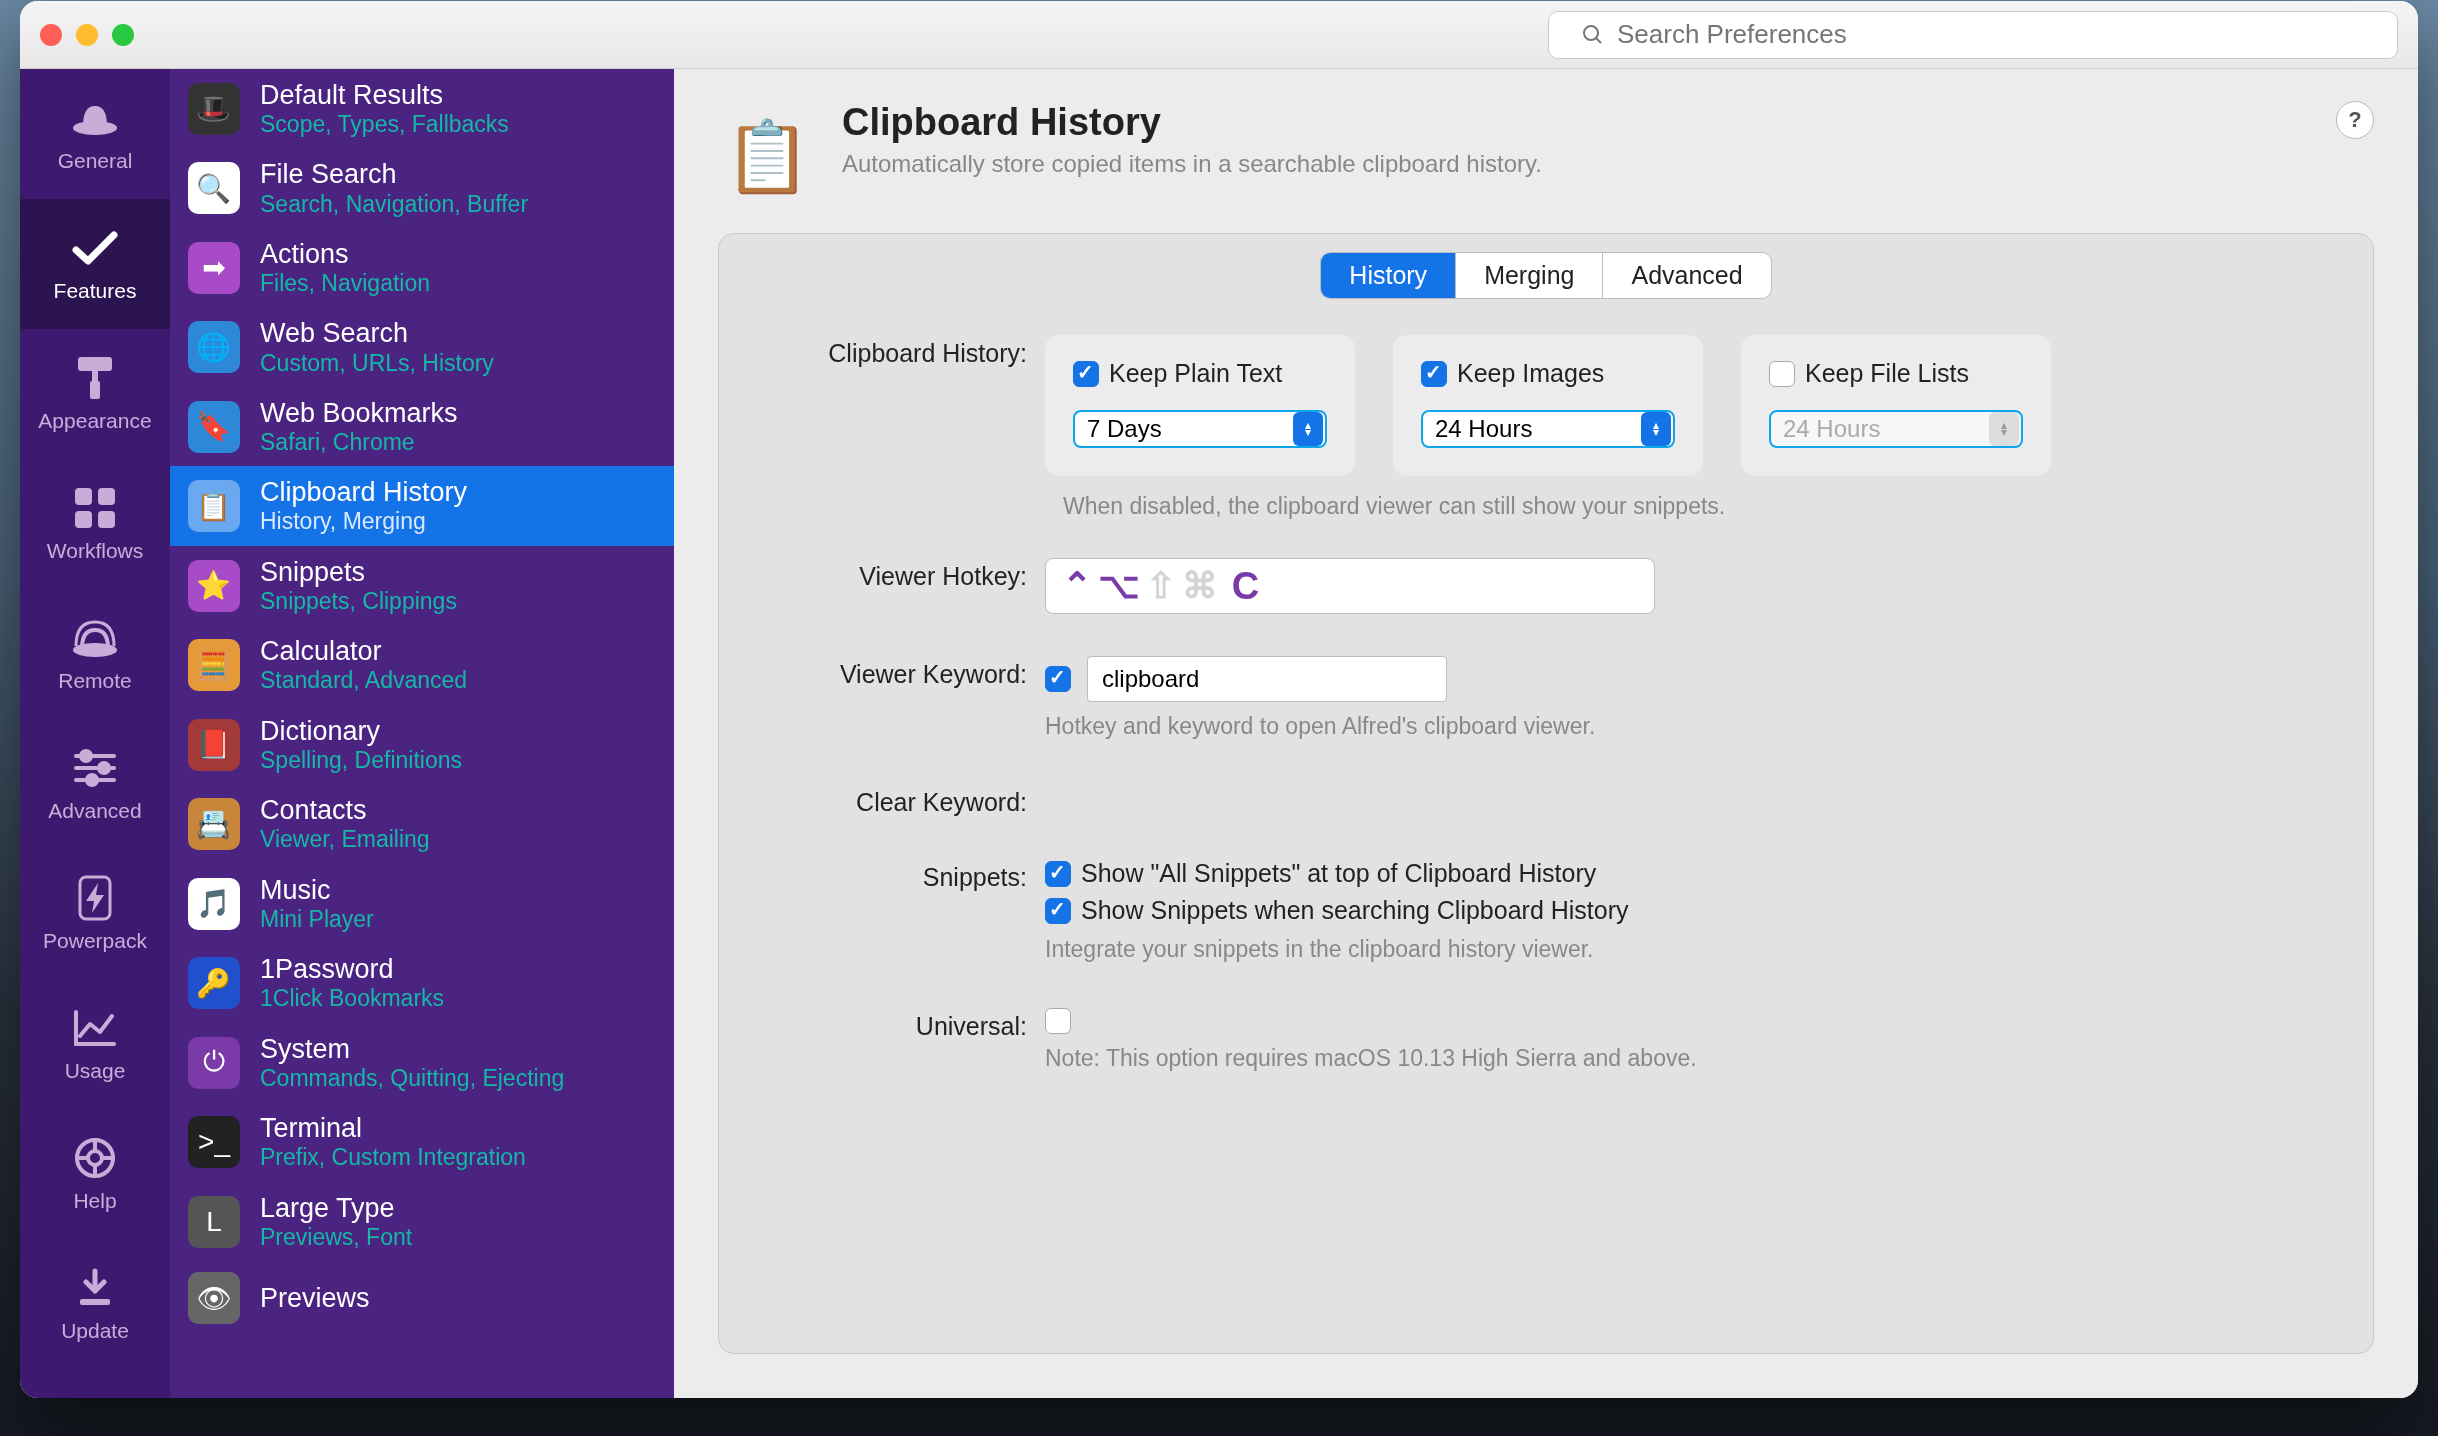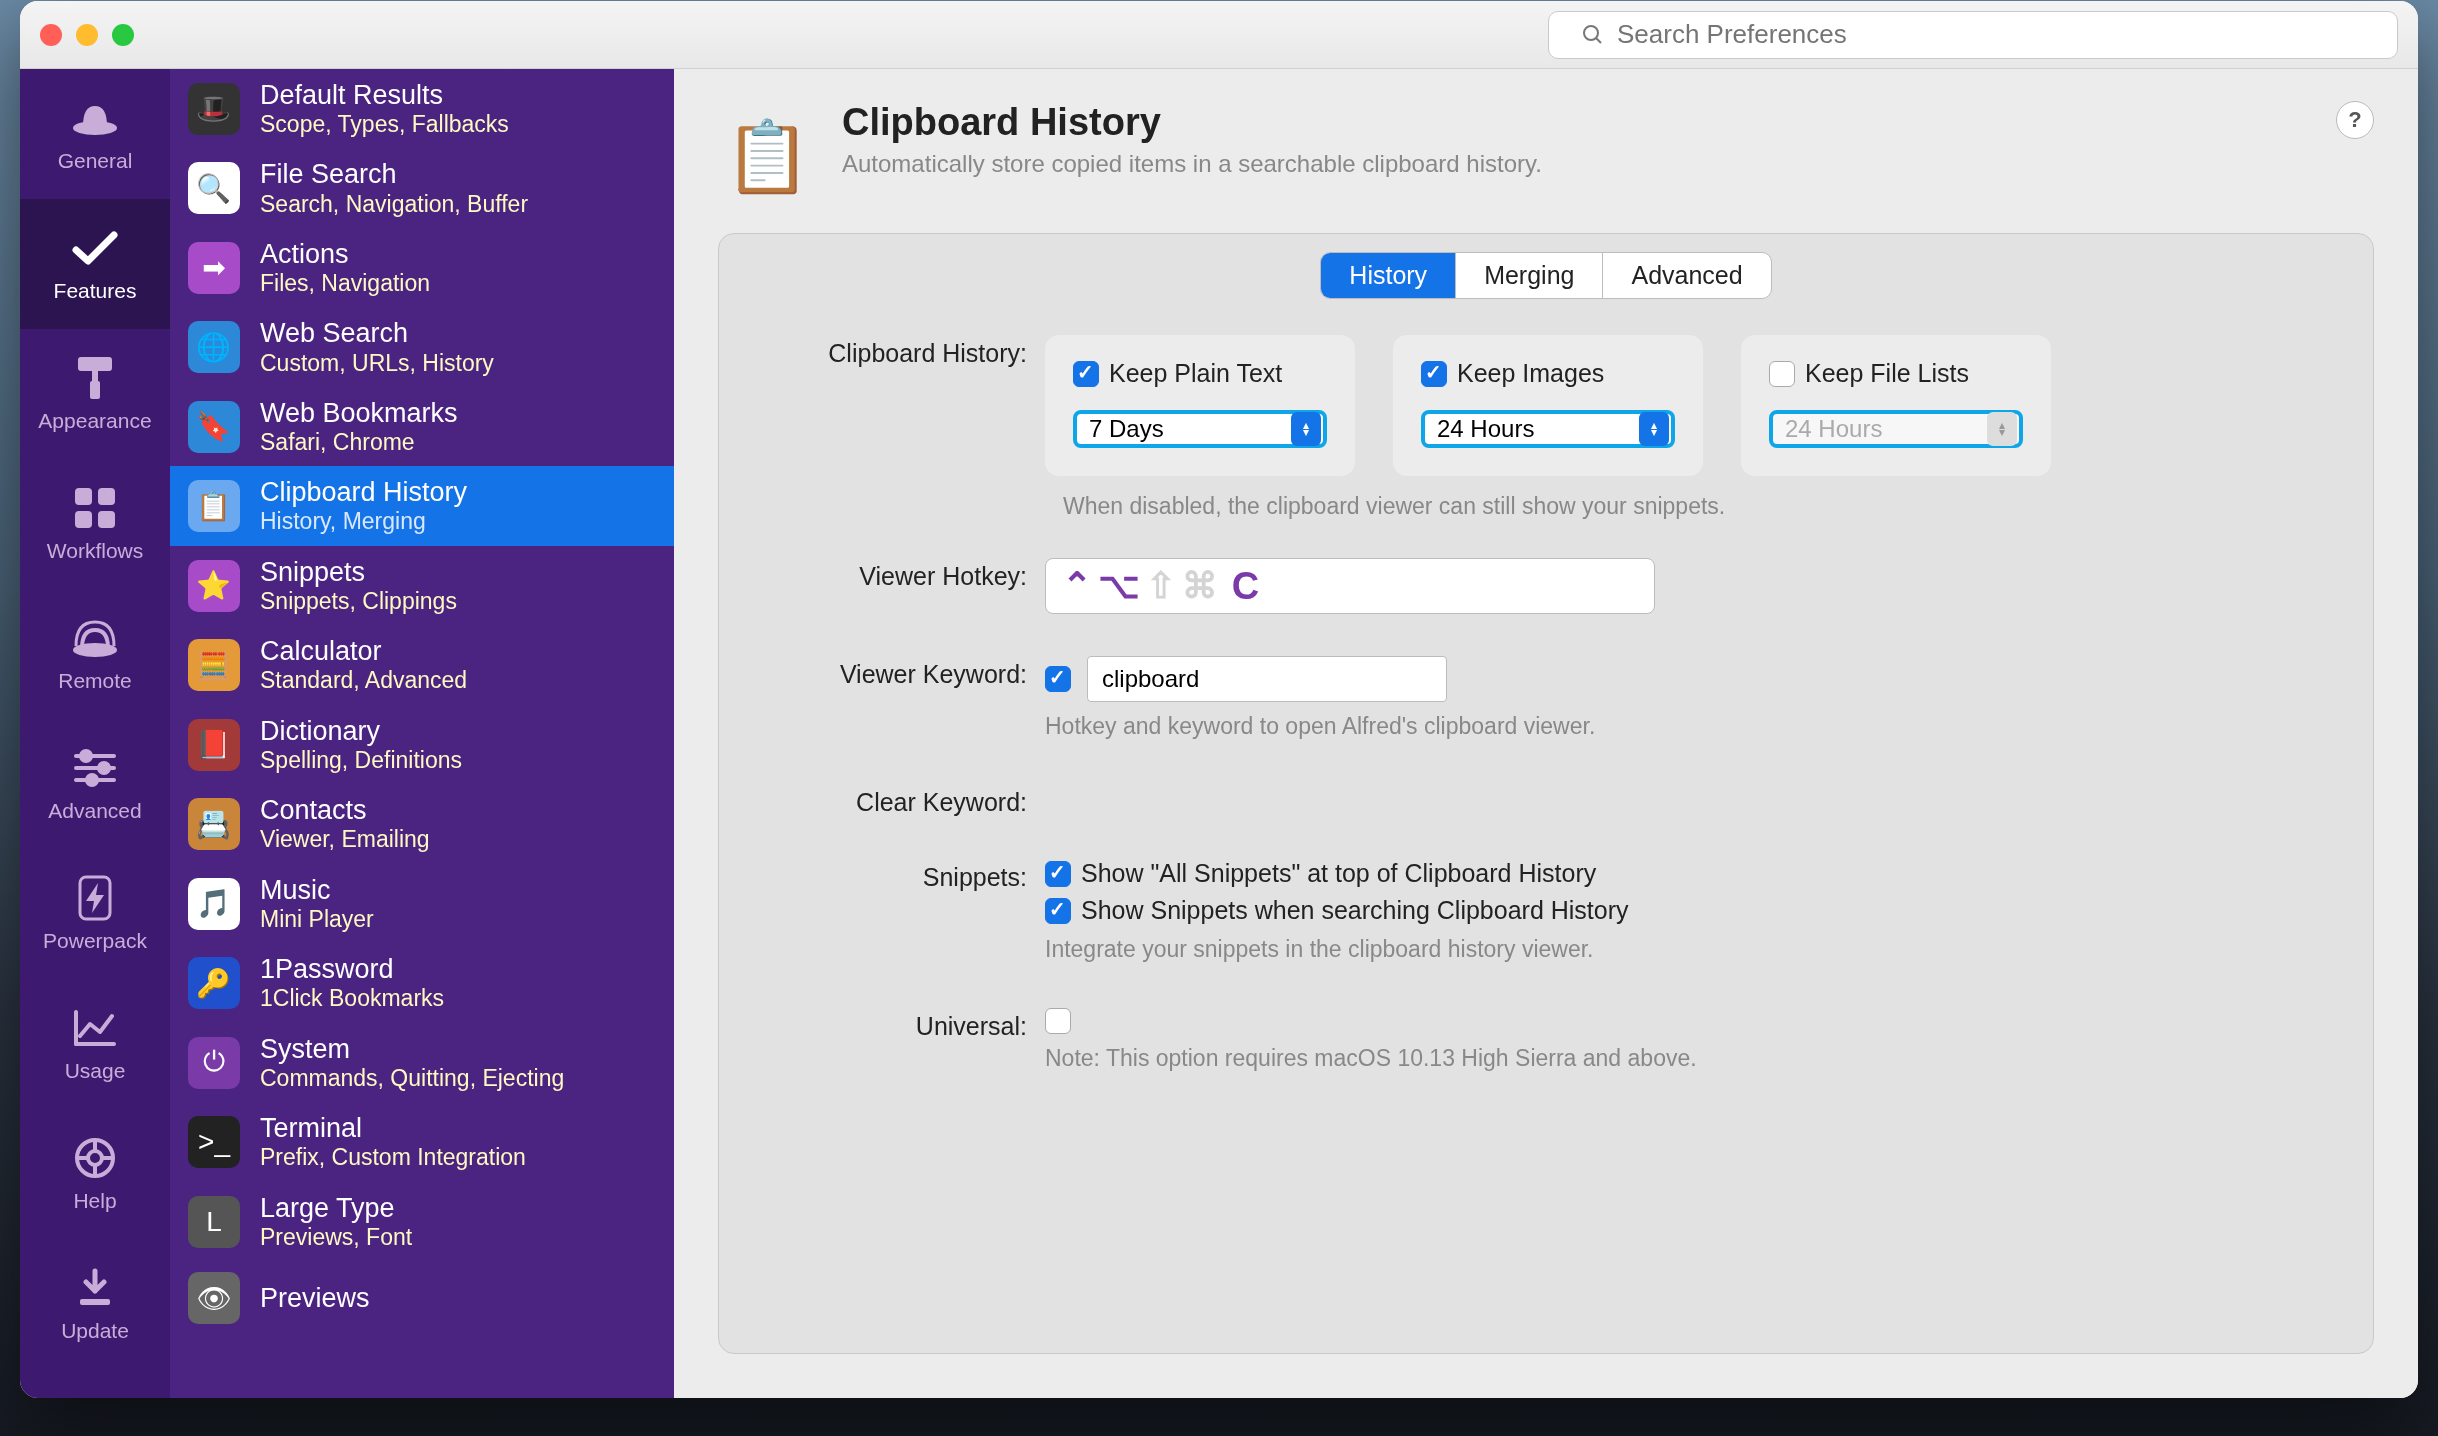--- a/index.html
+++ b/index.html
@@ -17,21 +17,21 @@
 .body{display:flex;height:calc(100% - 68px)}
 .left-rail{width:150px;background:#3d1a6f;display:flex;flex-direction:column;align-items:stretch}
 .rail-item{height:130px;display:flex;flex-direction:column;align-items:center;justify-content:center;gap:8px;color:#c9add9;font-size:21px;cursor:pointer}
 .rail-item.active{background:#2b1450;color:#fff}
 .rail-icon{width:56px;height:46px;display:flex;align-items:center;justify-content:center}
 .feature-list{width:504px;background:#4b2380;overflow-y:auto}
 .feat{display:flex;align-items:center;gap:20px;padding:11px 18px;cursor:pointer}
 .feat.selected{background:#1473e6}
 .feat-icon{width:52px;height:52px;border-radius:10px;flex-shrink:0;display:flex;align-items:center;justify-content:center;font-size:28px;color:#fff}
 .feat-txt .t{color:#fff;font-size:27px;line-height:1.15}
-.feat-txt .s{color:#fef9c3;font-size:23px;line-height:1.15}
+.feat-txt .s{color:#14b8a6;font-size:23px;line-height:1.15}
 .feat.selected .feat-txt .s{color:#d8e8ff}
 .main{flex:1;background:#ececec;display:flex;flex-direction:column;overflow:hidden}
 .header{display:flex;align-items:flex-start;gap:24px;padding:32px 44px 20px}
 .header-icon{width:100px;height:112px;display:flex;align-items:center;justify-content:center;font-size:70px}
 .header-txt h1{font-size:38px;font-weight:600;color:#222;margin-bottom:6px}
 .header-txt p{font-size:24px;color:#888}
 .help-btn{margin-left:auto;width:38px;height:38px;border-radius:50%;background:#fff;border:1px solid #bbb;display:flex;align-items:center;justify-content:center;font-size:22px;font-weight:700;color:#555;cursor:pointer}
 .content{flex:1;margin:0 44px 44px;background:#e2e2e2;border:1px solid #c9c9c9;border-radius:16px;padding:0 0 44px;overflow:auto}
 .seg-wrap{display:flex;justify-content:center;padding-top:18px;padding-bottom:36px}
 .seg{display:flex;border:1px solid #bcbcbc;border-radius:10px;overflow:hidden;background:#fff}
@@ -41,21 +41,21 @@
 .form{padding:0 50px}
 .row{display:flex;align-items:flex-start;margin-bottom:14px}
 .row-label{width:276px;text-align:right;padding-right:18px;padding-top:4px;font-size:25px;color:#222}
 .row-body{flex:1}
 .card-row{display:flex;gap:38px}
 .card{background:#ececec;border-radius:14px;padding:24px 28px 28px;width:310px}
 .chk-row{display:flex;align-items:center;gap:10px;font-size:25px;color:#222;margin-bottom:22px}
 .chk{appearance:none;width:26px;height:26px;border-radius:6px;border:1px solid #aaa;background:#fff;cursor:pointer;position:relative;flex-shrink:0}
 .chk:checked{background:#1473e6;border-color:#1473e6}
 .chk:checked::after{content:"✓";position:absolute;color:#fff;font-size:20px;font-weight:700;left:3px;top:-2px}
-.sel{width:100%;height:38px;border:4px solid #0ea5e9;border-radius:8px;background:#fff;font-size:24px;padding:0 12px;position:relative;display:flex;align-items:center;justify-content:space-between;cursor:pointer}
+.sel{width:100%;height:38px;border:2px solid #0ea5e9;border-radius:8px;background:#fff;font-size:24px;padding:0 12px;position:relative;display:flex;align-items:center;justify-content:space-between;cursor:pointer}
 .sel .cap{display:inline-flex;flex-direction:column;align-items:center;justify-content:center;background:#1473e6;color:#fff;width:30px;height:34px;border-radius:6px;gap:-8px;line-height:.6;margin-right:-10px;font-size:12px}
 .sel.disabled{color:#aaa;background:#f7f7f7}
 .sel.disabled .cap{background:#ddd;color:#999}
 .hint{font-size:23px;color:#888;line-height:1.4}
 .hint-row{margin:14px 0 36px 294px}
 .hotkey-box{width:610px;height:56px;background:#fff;border:1px solid #bcbcbc;border-radius:8px;display:flex;align-items:center;padding:0 16px;gap:6px;font-size:36px}
 .mod{color:#7a3aa8;font-weight:600}
 .mod.dim{color:#d4d4d4}
 .klet{color:#7a3aa8;font-weight:700;font-size:38px;margin-left:8px}
 .inline{display:flex;align-items:center;gap:16px}

